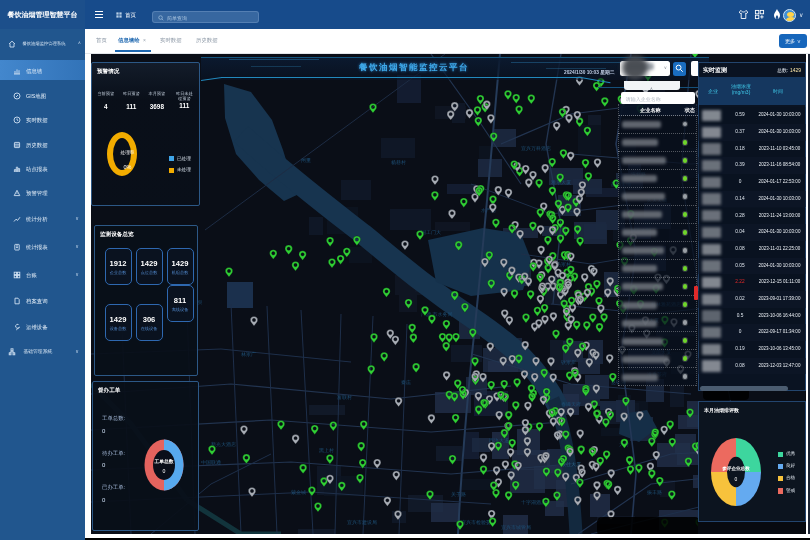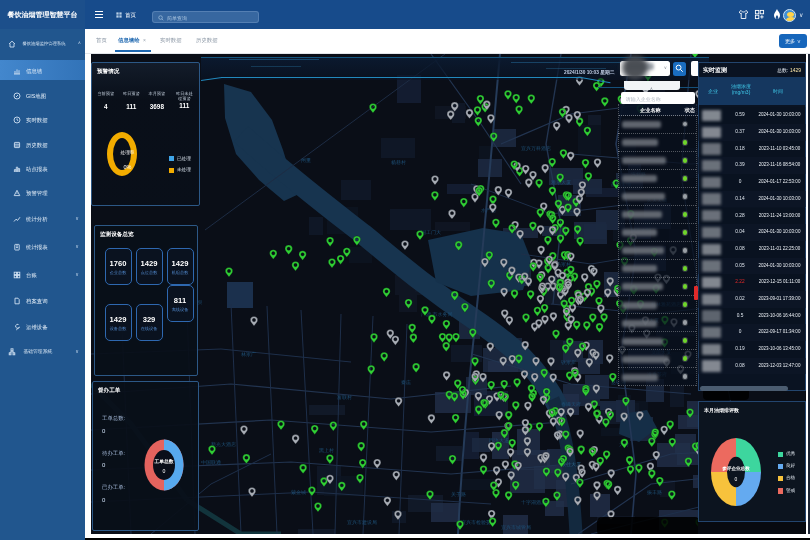--- a/index.html
+++ b/index.html
@@ -800,20 +800,21 @@
 
   <div class="abs" style="left:110px;top:3px;width:508px;height:23px;background:linear-gradient(180deg,rgba(11,26,48,0.95),rgba(9,20,38,0.55));border-top:1px solid #15557e"></div>
   <div class="abs" style="left:130px;top:23px;width:360px;height:1px;background:#2289bd"></div>
   <div class="abs" style="left:110px;top:26px;width:21px;height:1px;background:#2289bd;transform:rotate(-8deg);transform-origin:left top"></div>
   <div class="abs" style="left:138px;top:5px;width:90px;height:1px;background:rgba(40,120,170,0.5)"></div>
   <div class="abs" style="left:420px;top:8px;width:120px;height:1px;background:rgba(40,120,170,0.45)"></div>
   <div class="abs" style="left:455px;top:14px;width:60px;height:1px;background:rgba(40,120,170,0.35)"></div>
   <div class="abs" style="left:160px;top:12px;width:50px;height:1px;background:rgba(40,120,170,0.35)"></div>
   <div class="abs" style="left:490px;top:23px;width:30px;height:1px;background:#2289bd;transform:rotate(10deg);transform-origin:left top"></div>
   <div class="abs" style="left:507px;top:33px;width:102px;height:1px;background:#15507a"></div>
+  <div class="abs" style="left:223px;top:8px;width:200px;text-align:center;font-size:8.5px;letter-spacing:1.5px;font-weight:bold;color:#3fa9e8;text-shadow:0 0 3px rgba(40,140,220,0.9)">餐饮油烟智能监控云平台</div>
   <div class="abs" style="left:473px;top:14.5px;width:75px;font-size:4.8px;font-weight:bold;color:#c3cfe6;white-space:nowrap">2024/1/30 10:03 星期二</div>
 
   <div class="abs" style="left:0;top:8px;width:109px;height:144px;background:linear-gradient(180deg,#131c2a,rgba(9,15,25,0.93) 26%);border:1px solid #2c5886;border-radius:2px">
     <div style="position:absolute;left:5px;top:5px;font-size:5.6px;color:#fff;font-weight:bold">预警情况</div>
     <div style="position:absolute;left:1px;top:28px;width:106px;display:flex">
       <div style="flex:1;text-align:center">
           <div style="font-size:4.2px;color:#c2cedb">当前预警</div>
           <div style="font-size:6.4px;color:#fff;font-weight:bold;margin-top:7px">4</div>
         </div>
       <div style="flex:1;text-align:center">
@@ -835,37 +836,37 @@
     <div style="position:absolute;left:77px;top:93px;width:5px;height:5px;background:#3fa5e8"></div>
     <div style="position:absolute;left:85px;top:92.5px;font-size:4.6px;color:#d8e2ec">已处理</div>
     <div style="position:absolute;left:77px;top:104.5px;width:5px;height:5px;background:#f2ac00"></div>
     <div style="position:absolute;left:85px;top:104px;font-size:4.6px;color:#d8e2ec">未处理</div>
   </div>
 
   <div class="abs" style="left:3px;top:171px;width:104px;height:151px;background:rgba(9,15,25,0.93);border:1px solid #2c5886;border-radius:2px">
     <div style="position:absolute;left:5px;top:5px;font-size:5.6px;color:#fff;font-weight:bold">监测设备总览</div>
     <div style="position:absolute;left:9.5px;top:22px;width:89px;display:flex;justify-content:space-between;flex-wrap:wrap">
       <div class="statbox">
-          <div class="n">1760</div>
+          <div class="n">1912</div>
           <div class="l">企业总数</div>
         </div>
       <div class="statbox">
           <div class="n">1429</div>
           <div class="l">点位总数</div>
         </div>
       <div class="statbox">
           <div class="n">1429</div>
           <div class="l">机组总数</div>
         </div>
       <div class="statbox" style="margin-top:19px">
           <div class="n">1429</div>
           <div class="l">设备总数</div>
         </div>
       <div class="statbox" style="margin-top:19px">
-          <div class="n">329</div>
+          <div class="n">306</div>
           <div class="l">在线设备</div>
         </div>
       <div class="statbox" style="">
           <div class="n">811</div>
           <div class="l">离线设备</div>
         </div>
     </div>
   </div>
   <style>
     .statbox { width:27px; height:37px; border:1px solid #2e68b0; border-radius:5px; text-align:center; background:rgba(12,22,38,0.5); }

